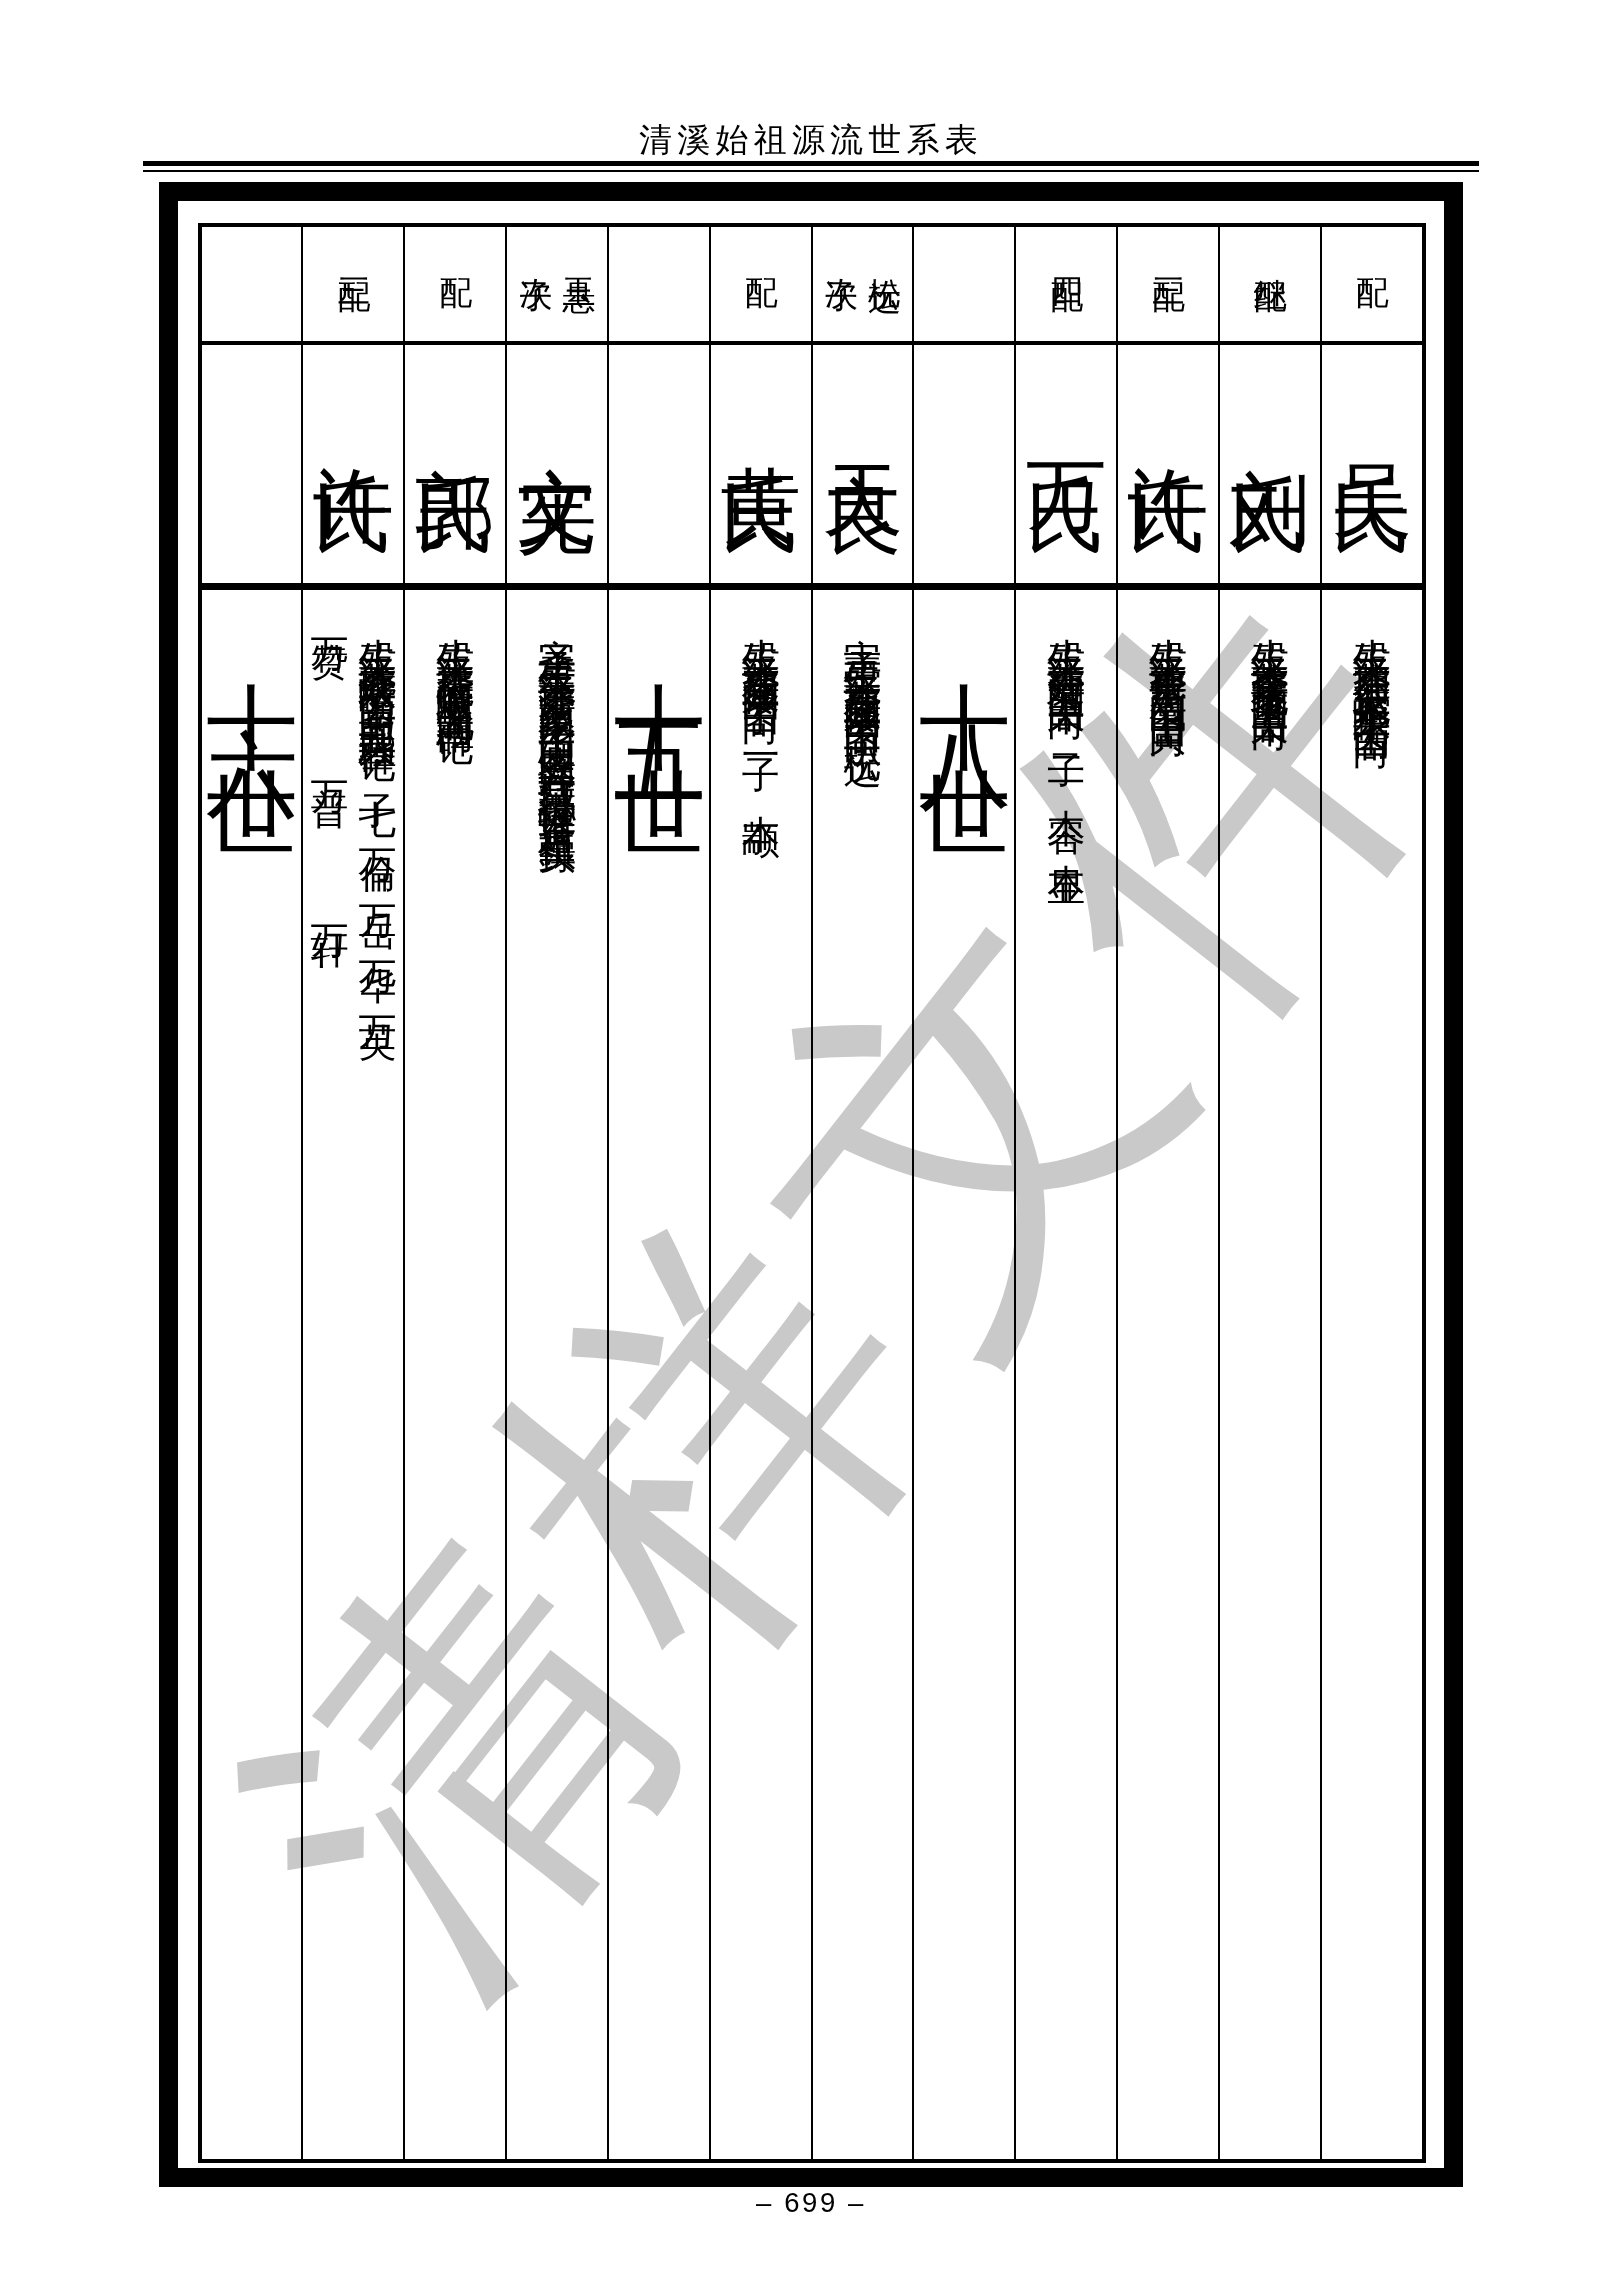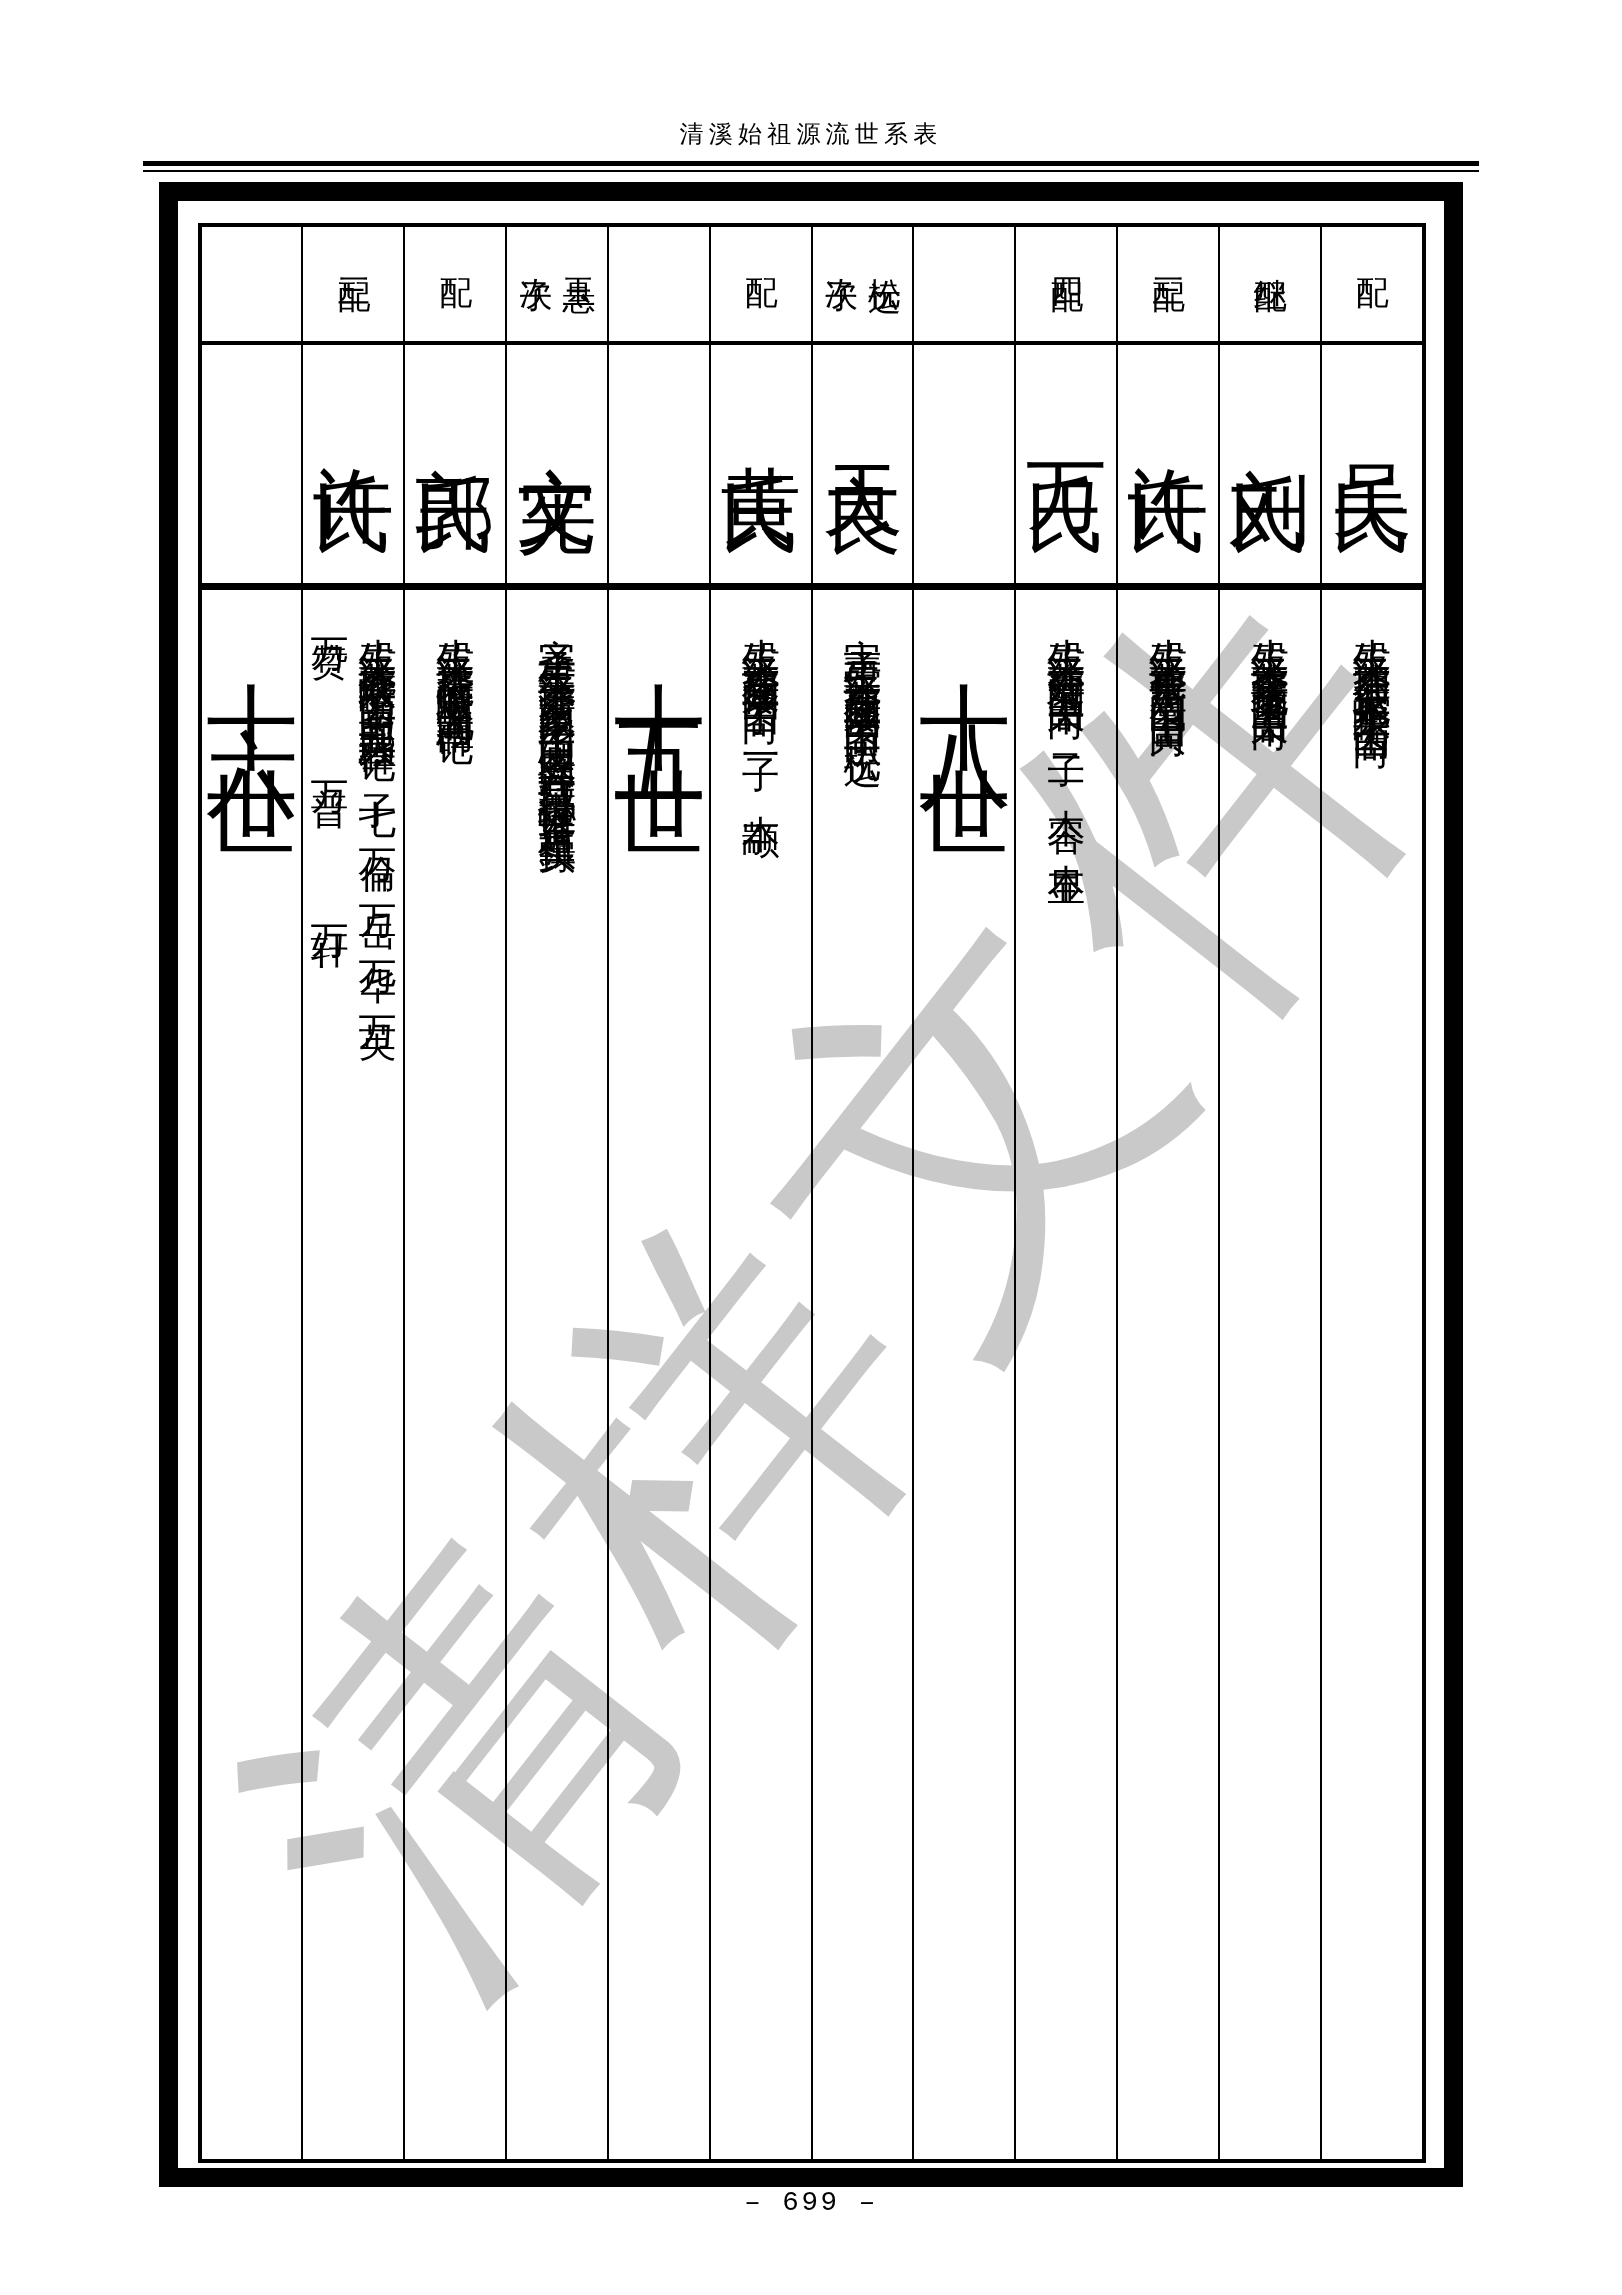--- a/index.html
+++ b/index.html
@@ -2,21 +2,21 @@
 <html style="font-size:10.5px"><head>
 <meta charset="utf-8">
 <style>
   html,body{margin:0;padding:0;}
   body{
     width:1622px;height:2295px;position:relative;background:#ffffff;color:#000;
     font-family:"Liberation Serif","DejaVu Serif",serif;overflow:hidden;
   }
   .title{
     position:absolute;top:118px;left:0;width:1622px;text-align:center;
-    font-size:24px;letter-spacing:5.2px;white-space:nowrap;z-index:3;
+    font-size:33px;letter-spacing:5.2px;white-space:nowrap;z-index:3;
   }
   .title-rule{
     position:absolute;top:161px;left:143px;width:1336px;height:3.9px;
     border-top:5.9px solid #000;border-bottom:2px solid #000;z-index:3;
   }
   .watermark{
     position:absolute;left:92px;top:1197px;width:1309px;text-align:center;
     font-size:393px;line-height:419px;color:#c9c9c9;letter-spacing:15.7px;
     transform:rotate(-52deg);transform-origin:center center;
     white-space:nowrap;z-index:1;user-select:none;
@@ -42,21 +42,21 @@
     writing-mode:vertical-rl;text-orientation:upright;white-space:pre-wrap;
     max-height:100%;
   }
   .head-label{font-size:33px;line-height:43px;letter-spacing:3.9px;}
   .name-label{font-size:81px;line-height:98px;letter-spacing:6.5px;}
   .gen-label{font-size:92px;line-height:99px;letter-spacing:43px;}
   .body-text{font-size:38px;line-height:48px;letter-spacing:5.9px;}
   .page-number{
     position:absolute;top:2187px;left:0;width:1622px;text-align:center;
     font-size:27.5px;letter-spacing:2.6px;z-index:3;
-    font-family:Liberation Mono, monospace;
+    font-family:Liberation Sans, sans-serif;
   }
 </style>
 </head>
 <body>
 
 <div class="title">清溪始祖源流世系表</div>
 <div class="title-rule"></div>
 
 <div class="watermark">清样文件</div>
 

